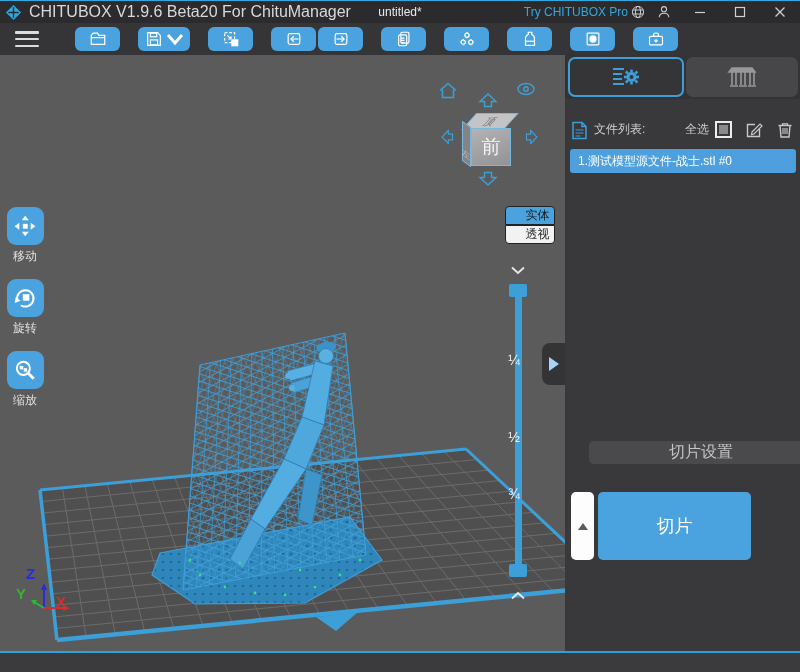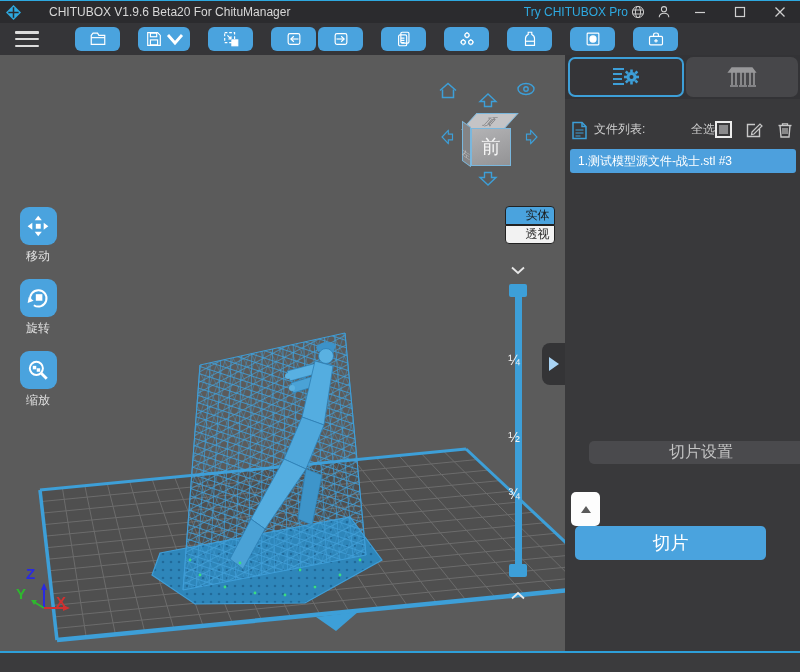--- a/index.html
+++ b/index.html
@@ -5,41 +5,41 @@
   * { margin:0; padding:0; box-sizing:border-box; }
   html,body { width:800px; height:672px; overflow:hidden; }
   body {
     font-family:"Liberation Sans","DejaVu Sans",sans-serif;
     background:#3b3b3d; position:relative;
     border-top:1px solid #2ea9e0;
   }
   
   .titlebar { height:22px; background:#2b2b2e; display:flex; align-items:center; position:relative; }
   .titlebar .logo { width:15px; height:15px; margin:0 8px 0 6px; }
-  .titlebar .app-title { color:#d8d8d8; font-size:12px;margin-left:20px; }
+  .titlebar .app-title { color:#d8d8d8; font-size:16px; }
   .titlebar .doc-title { position:absolute; left:0; right:0; text-align:center; color:#e8e8e8; font-size:12px; pointer-events:none; }
   .titlebar .right-cluster { position:absolute; right:0; top:0; height:22px; display:flex; align-items:center; }
   .pro-link { color:#2ea9e0; font-size:12px; cursor:pointer; }
   .tb-ico { width:20px; height:20px; display:flex; align-items:center; justify-content:center; margin-right:6px; }
   .win-btn { width:40px; height:22px; display:flex; align-items:center; justify-content:center; color:#d0d0d0; }
   
   .toolbar { height:32px; background:#353538; display:flex; align-items:center; position:relative; }
   .hamburger { width:26px; height:20px; margin-left:14px; display:flex; flex-direction:column; justify-content:space-between; padding:2px 1px; cursor:pointer; }
   .hamburger span { display:block; height:2.5px; background:#dcdcdc; border-radius:1px; }
   .tool-btn { height:24px; width:45px; background:#4aa3de; border-radius:6px; display:flex; align-items:center; justify-content:center; margin-left:18px; cursor:pointer; }
   .tool-btn svg { width:18px; height:18px; }
   .tool-btn.first { margin-left:35px; }
   .tool-btn.pair { margin-left:2px; }
   .tool-btn.w-drop { width:52px; }
   .drop-caret { margin-left:3px; }
   
   .viewport { position:absolute; left:0; top:54px; width:565px; height:596px; background:#5b5b5b; overflow:hidden; }
   .scene { position:absolute; left:0; top:0; }
   
-  .left-tools { position:absolute; left:16px; top:152px; width:44px; }
+  .left-tools { position:absolute; left:3px; top:152px; width:44px; }
   .ltool { margin-bottom:14px; text-align:center; }
   .ltool .btn { width:37px; height:38px; background:#4aa3de; border-radius:9px; display:flex; align-items:center; justify-content:center; cursor:pointer; margin:0 auto; }
   .ltool .btn svg { width:24px; height:24px; }
   .ltool .lbl { color:#e0e0e0; font-size:12px; margin-top:3px; }
   
   .nav-cluster { position:absolute; left:432px; top:22px; width:118px; height:118px; }
   .nav-ico { position:absolute; cursor:pointer; }
   .cube { position:absolute; left:32px; top:34px; width:54px; height:58px; cursor:pointer; }
   .cube .top { position:absolute; left:5px; top:2px; width:42px; height:17px; background:#c4c4c6; transform:skewX(-42deg); border:1px solid #7ab7dd; color:#6f6f71; font-size:10px; text-align:center; line-height:16px; }
   .cube .front { position:absolute; left:7px; top:17px; width:40px; height:38px; background:linear-gradient(160deg,#b3b3b5,#939395); border:1px solid #7ab7dd; color:#f4f4f4; font-size:19px; display:flex; align-items:center; justify-content:center; }
@@ -59,43 +59,44 @@
   .collapse-tab .tri { width:0; height:0; border-top:7px solid transparent; border-bottom:7px solid transparent; border-left:10px solid #a9d4f5; }
   
   .right-panel { position:absolute; left:565px; top:54px; width:235px; height:596px; background:#39393b; }
   .tabs { position:absolute; left:0; top:0; width:235px; height:44px; background:#333336; }
   .tab { position:absolute; top:2px; height:40px; border-radius:7px; display:flex; align-items:center; justify-content:center; cursor:pointer; }
   .tab.active { left:3px; width:116px; background:#353538; border:2px solid #3d9fd8; }
   .tab.inactive { left:121px; width:112px; background:#47474a; }
   .filelist-header { position:absolute; left:6px; top:66px; width:223px; height:24px; display:flex; align-items:flex-start; }
   .filelist-header .title { color:#cfcfcf; font-size:12px; margin-left:6px; }
   .filelist-header .spacer { flex:1; }
-  .filelist-header .selall { color:#cfcfcf; font-size:12px; }
+  .filelist-header .selall { color:#cfcfcf; font-size:12px; margin-right:6px; }
   .checkbox { width:17px; height:17px; border:2px solid #ececec; background:#39393b; display:flex; align-items:center; justify-content:center; cursor:pointer; }
   .checkbox .inner { width:9px; height:9px; background:#8a8a8c; }
   .hdr-ico { width:18px; height:18px; margin-left:13px; cursor:pointer; }
   .file-rows { position:absolute; left:5px; top:94px; width:226px; }
   .file-row { height:24px; background:#4da0dd; border-radius:3px; color:#fff; font-size:12px; display:flex; align-items:center; padding-left:8px; margin-bottom:3px; cursor:pointer; }
   .slice-settings-btn { position:absolute; left:24px; top:386px; width:224px; height:23px; background:#4a4a4d; border-radius:5px; color:#c3c3c3; font-size:16px; display:flex; align-items:center; justify-content:center; cursor:pointer; }
-  .slice-row { position:absolute; left:6px; top:437px; width:180px; height:68px; display:flex;flex-direction:column; }
+  .slice-row { position:absolute; left:6px; top:437px; width:180px; height:68px; display:flex; }
   .spin-btn { width:29px; height:68px; background:#fdfdfd; border-radius:5px; display:flex; align-items:center; justify-content:center; cursor:pointer; }
   .spin-btn .tri-up { width:0; height:0; border-left:5px solid transparent; border-right:5px solid transparent; border-bottom:7px solid #5a5a5a; }
   .slice-btn { margin-left:4px; width:191px; height:68px; background:#4aa3de; border-radius:5px; color:#fff; font-size:18px; display:flex; align-items:center; justify-content:center; cursor:pointer; }
   
   .bottombar { position:absolute; left:0; top:650px; width:800px; height:22px; background:#3b3b3d; border-top:2px solid #2e9fd9; }
 </style>
 </head>
 <body>
 
 <div class="titlebar">
   <svg class="logo" viewBox="0 0 16 16">
     <path d="M8 0 L16 8 L8 16 L0 8 Z" fill="#2ea9e0"></path>
     <path d="M8 2.5 L8 13.5 M2.5 8 L13.5 8" stroke="#2b2b2e" stroke-width="1.6"></path>
   </svg>
   <span class="app-title">CHITUBOX V1.9.6 Beta20 For ChituManager</span>
+  <span class="doc-title">untitled*</span>
   <div class="right-cluster">
     <span class="pro-link">Try CHITUBOX Pro</span>
     <span class="tb-ico">
       <svg viewBox="0 0 20 20" width="16" height="16" fill="none" stroke="#d0d0d0" stroke-width="1.2">
         <circle cx="10" cy="10" r="7"></circle>
           <ellipse cx="10" cy="10" rx="3.2" ry="7"></ellipse>
         <path d="M3.5 7.5h13M3.5 12.5h13"></path>
       </svg>
     </span>
     <span class="tb-ico">
@@ -476,21 +477,21 @@
     </svg>
     <svg class="hdr-ico" viewBox="0 0 18 18">
       <path d="M2.5 4.5h13" stroke="#c8c8c8" stroke-width="1.4"></path>
       <path d="M6.5 4.5 V2.8 H11.5 V4.5" fill="none" stroke="#c8c8c8" stroke-width="1.3"></path>
       <path d="M4 4.5 L5 16 H13 L14 4.5" fill="none" stroke="#c8c8c8" stroke-width="1.4"></path>
       <path d="M7 7v6M9 7v6M11 7v6" stroke="#c8c8c8" stroke-width="1.1"></path>
     </svg>
   </div>
 
   <div class="file-rows" id="file-rows">
-      <div class="file-row">1.测试模型源文件-战士.stl #3</div>
+      <div class="file-row">1.测试模型源文件-战士.stl #0</div>
     </div>
 
   <div class="slice-settings-btn">切片设置</div>
   <div class="slice-row">
     <div class="spin-btn">
         <div class="tri-up"></div>
       </div>
     <div class="slice-btn">切片</div>
   </div>
 </div>

